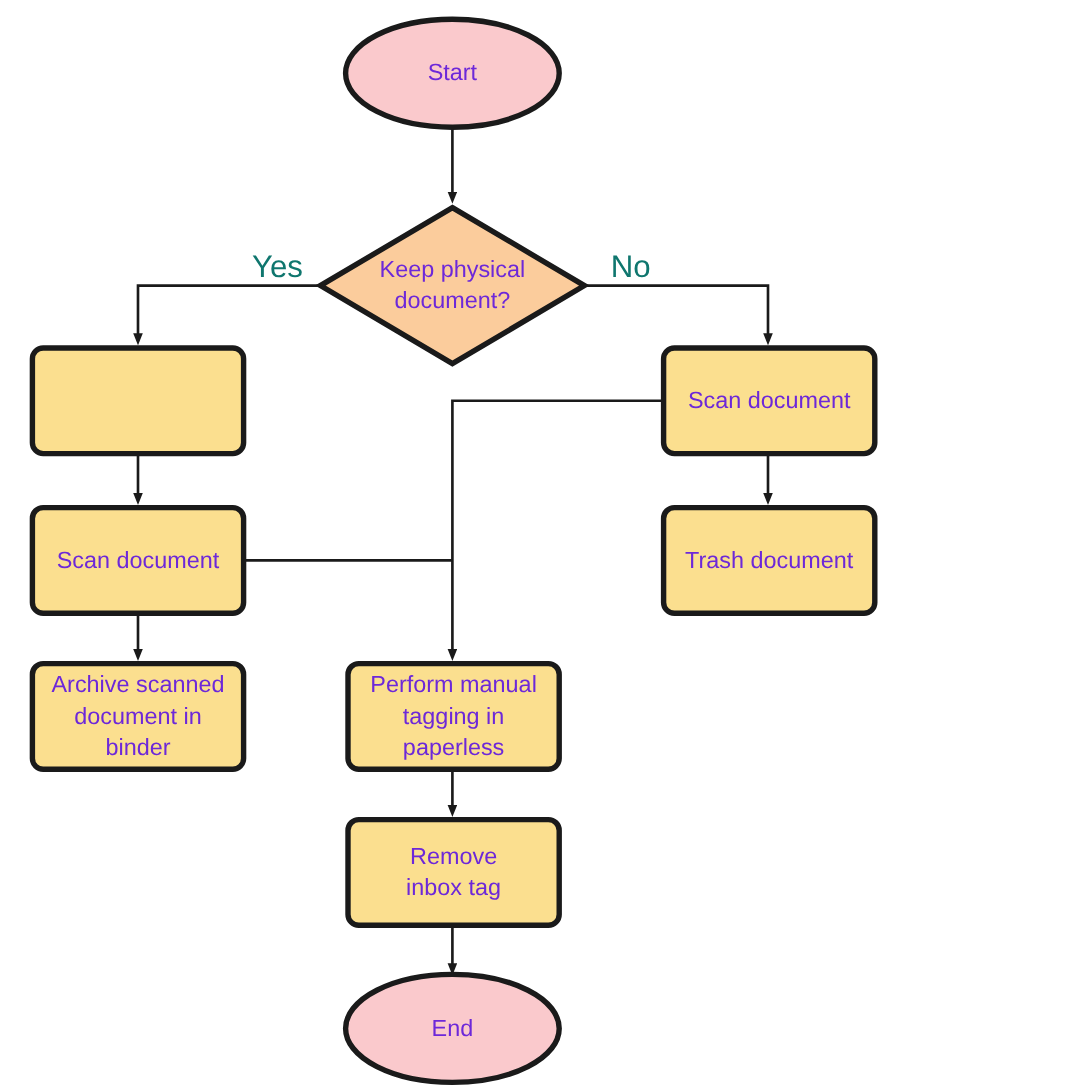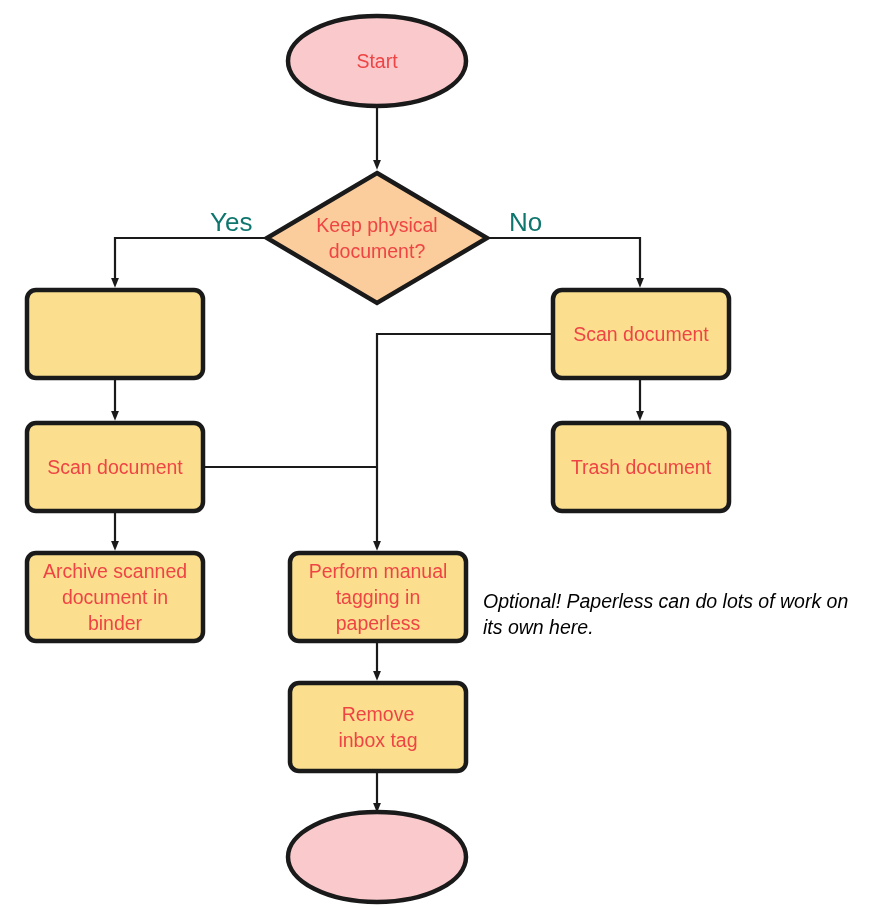--- a/index.html
+++ b/index.html
@@ -26,21 +26,21 @@
   }
   .node-label {
     position: absolute;
     display: flex;
     align-items: center;
     justify-content: center;
     text-align: center;
     font-family: "Liberation Sans", sans-serif;
     font-size: 19.5px;
     line-height: 26px;
-    color: #ef4444;
+    color: #6d28d9;
     white-space: pre-line;
     pointer-events: none;
   }
   .edge-label {
     position: absolute;
     font-family: "Liberation Sans", sans-serif;
     font-size: 26px;
     line-height: 24px;
     color: #0f766e;
     white-space: nowrap;
@@ -127,21 +127,20 @@
 
   <div class="node-label" style="left:290px; top:553px; width:176px; height:88px;">Perform manual
 tagging in
 paperless</div>
 
   <div class="node-label" style="left:553px; top:423px; width:176px; height:88px;">Trash document</div>
 
   <div class="node-label" style="left:290px; top:683px; width:176px; height:88px;">Remove
 inbox tag</div>
 
+  <div class="node-label" style="left:288px; top:812px; width:178px; height:90px;">End</div>
 
   <div class="edge-label" style="left:210px; top:210px;">Yes</div>
 
   <div class="edge-label" style="left:509px; top:210px;">No</div>
 
-  <div class="note-text" style="left:483px; top:588px; width:400px;">Optional! Paperless can do lots of work on
-its own here.</div>
 
 </div>
 
 </body></html>

